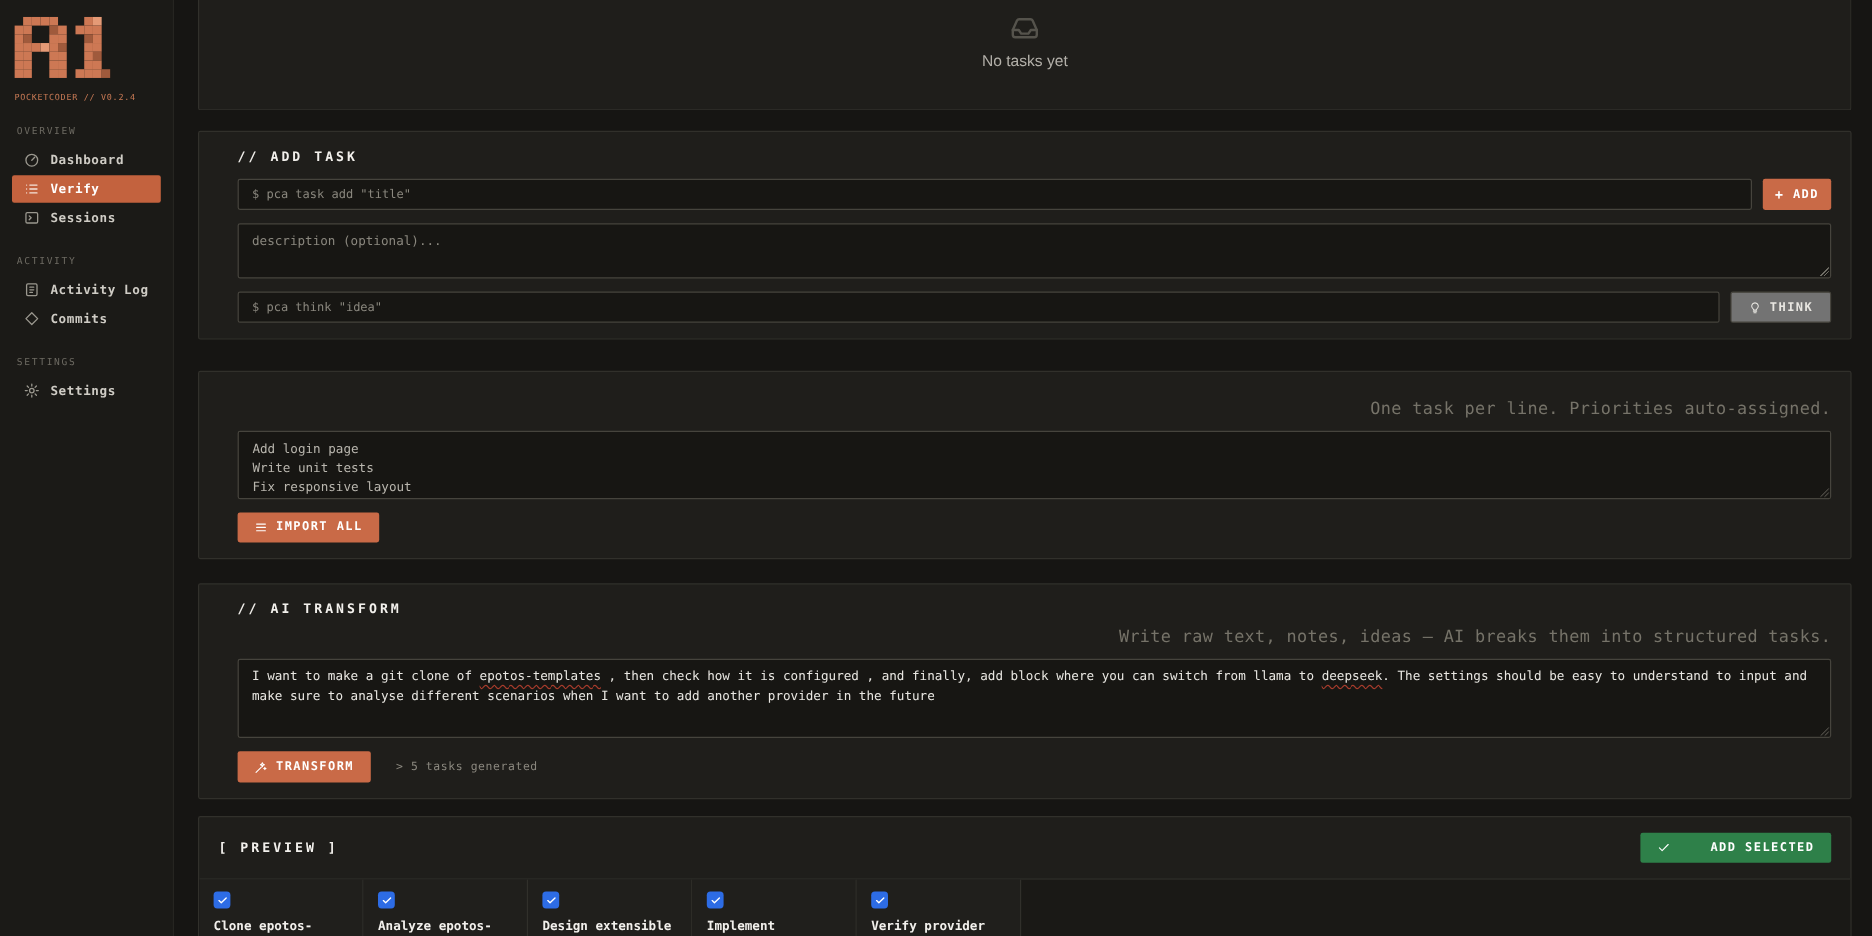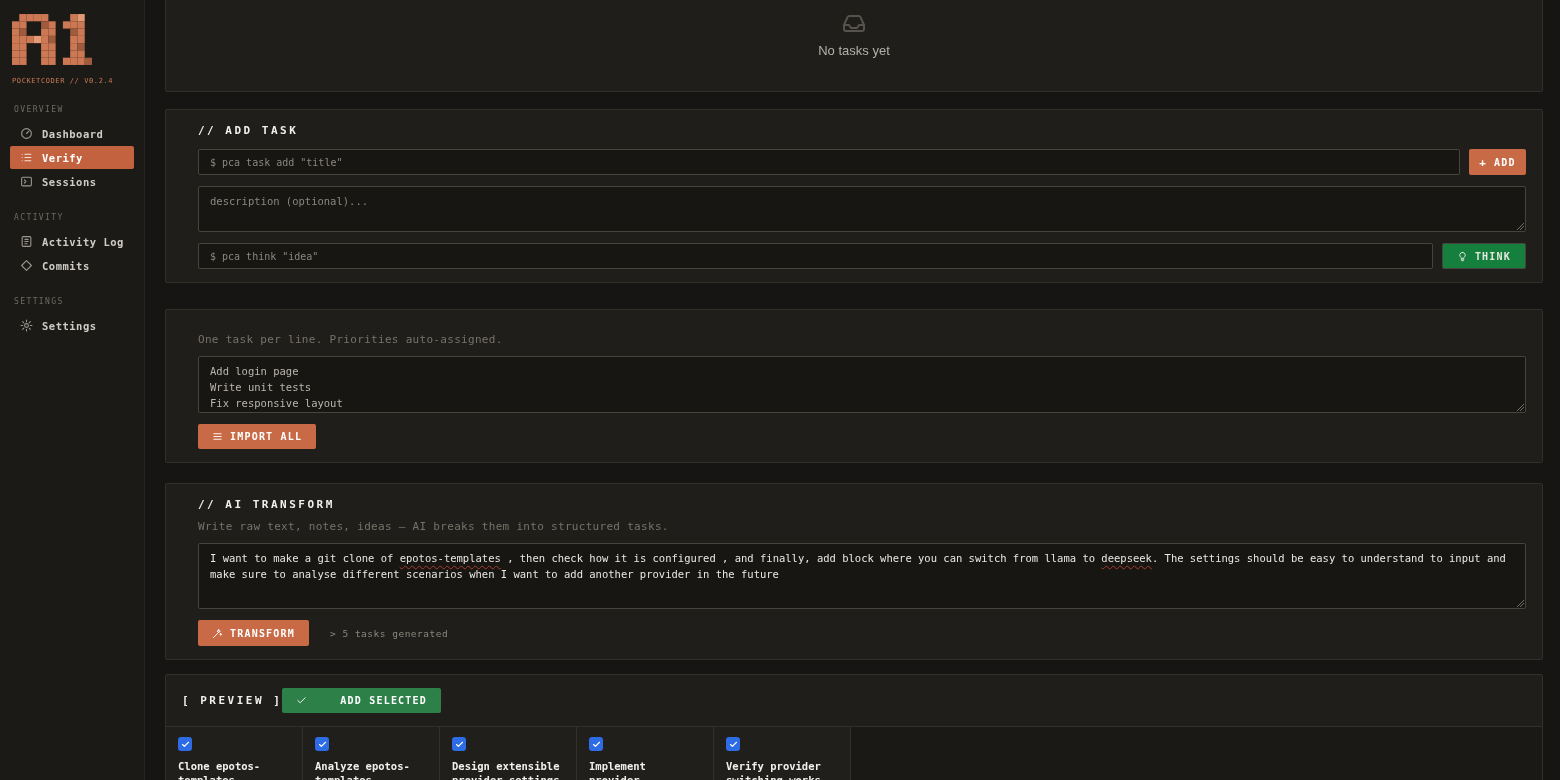--- a/index.html
+++ b/index.html
@@ -42,21 +42,21 @@
   }
   .empty-card {
     height:92px; border-top:none; border-radius:0 0 2px 2px;
     display:flex; flex-direction:column; align-items:center;
     padding-top:12px; margin-bottom:17px;
   }
   .inbox { width:26px; height:24px; color:#55534c; }
   .empty-text { margin-top:7px; font-family:"Liberation Sans", sans-serif; font-size:13px; color:#b3b0a9; }
   .pad { padding:14px 16px 13px 32px; }
   .card h2 { font-size:11px; letter-spacing:2.5px; color:#f2f0ec; font-weight:bold; }
-  .hint { margin-top:9px; font-size:11px; color:#767369; letter-spacing:0.3px; }
+  .hint { margin-top:9px; font-size:14px; color:#767369; letter-spacing:0.3px;text-align:right; }
   .row { display:flex; align-items:stretch; gap:9px; }
   .mt { margin-top:11px; }
   .ti {
     flex:1; height:26px; background:#171613; border:1px solid #46443d;
     border-radius:2px; color:#dcd9d2; font-family:"DejaVu Sans Mono",monospace;
     font-size:10px; padding:0 11px; outline:none;
   }
   .ti::placeholder, textarea::placeholder { color:#8a877e; }
   .ta-wrap { position:relative; }
   .ta-wrap::after {
@@ -75,27 +75,27 @@
     text-underline-offset:3px;
   }
   .btn {
     display:inline-flex; align-items:center; justify-content:center; gap:7px;
     border:none; border-radius:2px; cursor:pointer;
     font-family:"DejaVu Sans Mono",monospace; font-size:10px; font-weight:bold;
     letter-spacing:1.2px; padding:0 14px; height:26px;
   }
   .btn .icon { width:11px; height:11px; }
   .btn.orange { background:#c96a47; color:#fff; }
-  .btn.ghost { background:#15803d; color:#e8e6e1; border:1px solid #46443d; }
+  .btn.ghost { background:#737373; color:#e8e6e1; border:1px solid #46443d; }
   .btn.green { background:#2e8049; color:#fff; height:25px;gap:33px; }
   .plus-glyph { font-size:11px; font-weight:bold; line-height:1; }
   .status-text { font-size:9.5px; color:#8a877e; margin-left:12px; align-self:center; letter-spacing:0.5px; }
   
   .preview-card { overflow:hidden; }
-  .ph-row { display:flex; align-items:center; padding:13px 16px; }
+  .ph-row { display:flex; align-items:center; justify-content:space-between; padding:13px 16px; }
   .strip { display:flex; border-top:1px solid #31302b; background:#1a1916; min-height:90px; }
   .ptask {
     width:137px; flex:0 0 auto; padding:10px 12px 10px 12px;
     border-right:1px solid #31302b; background:#201f1c;
   }
   .pcb {
     width:14px; height:14px; background:#2d6ce5; border-radius:3px;
     display:flex; align-items:center; justify-content:center; cursor:pointer;
   }
   .pcb svg { width:9px; height:9px; stroke:#fff; fill:none; stroke-width:3; stroke-linecap:round; stroke-linejoin:round; }

